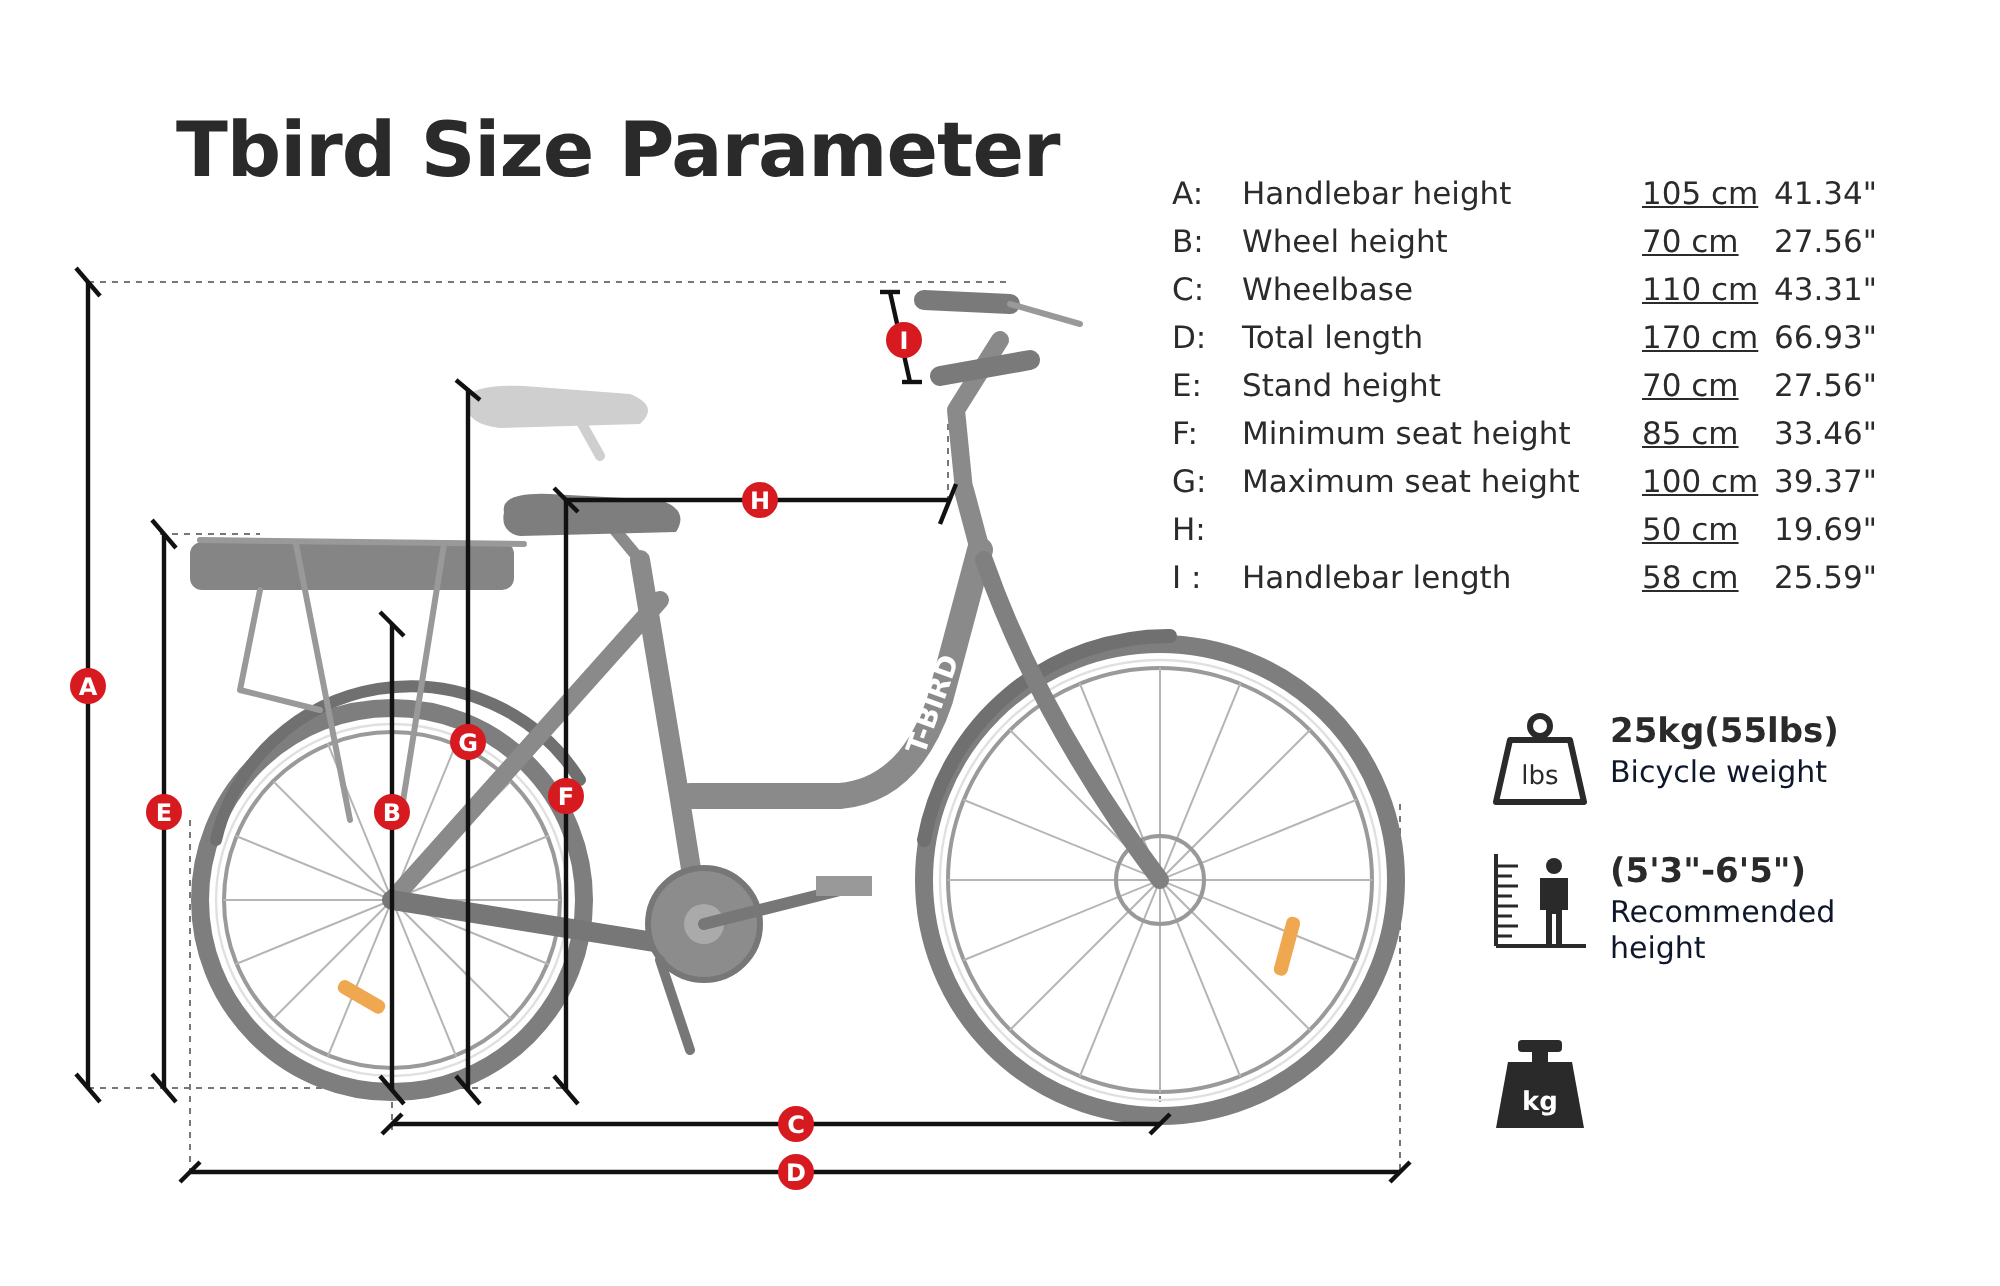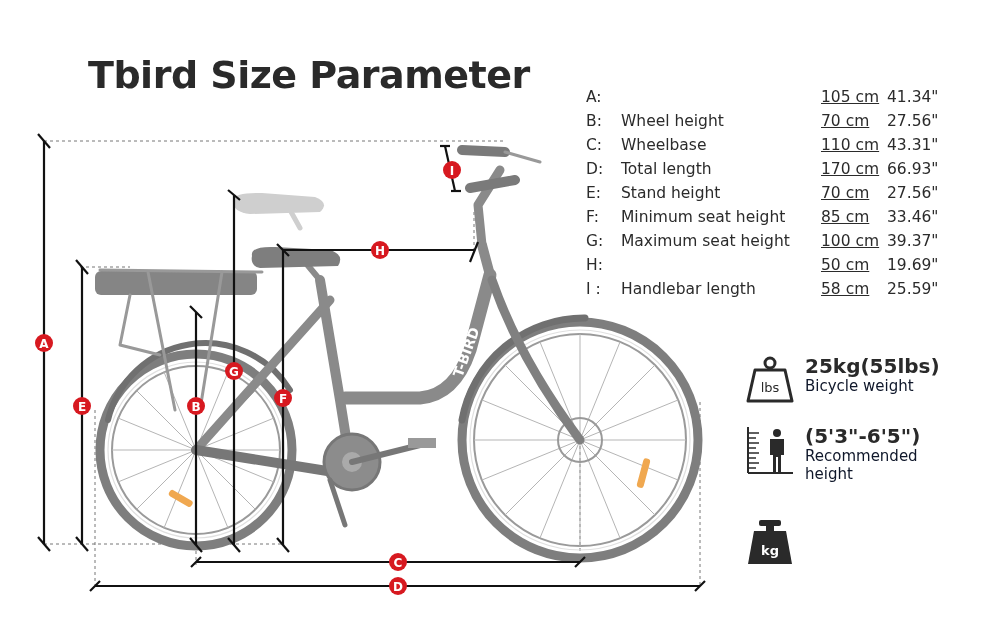--- a/index.html
+++ b/index.html
@@ -10,21 +10,21 @@
   .specs { position: absolute; left: 586px; top: 86px; width: 380px; }
   .spec-row { position: relative; height: 24px; font-size: 15.5px; line-height: 22px; color: #2b2b2b; }
   .spec-row span { position: absolute; top: 0; white-space: nowrap; }
   .spec-key { left: 0; }
   .spec-label { left: 35px; }
   .spec-cm { left: 235px; text-decoration: underline; }
   .spec-in { left: 301px; }
   .info { position: absolute; left: 745px; width: 240px; }
   .info-icon { position: absolute; left: 0; top: 0; }
   .info-text { position: absolute; left: 60px; top: 0; }
-  .info-value { font-size: 20px; font-weight: bold; color: #2a2a2a; line-height: 22px; white-space: nowrap; }
+  .info-value { font-size: 17px; font-weight: bold; color: #2a2a2a; line-height: 22px; white-space: nowrap; }
   .info-caption { font-size: 15px; color: #0f172a; line-height: 18px; width: 130px; }
   svg.diagram { position: absolute; left: 0; top: 0; }
   .lbl { font-family: "DejaVu Sans", "Liberation Sans", sans-serif; font-weight: bold; font-size: 12px; fill: #ffffff; }
 </style>
 </head>
 <body>
 
 <h1 class="title">Tbird Size Parameter</h1>
 
 <svg class="diagram" width="1000" height="643" viewBox="0 0 1000 643">
@@ -189,20 +189,21 @@
     <g>
         <circle cx="398" cy="586" r="9" fill="#d71920"></circle>
         <text class="lbl" x="398" y="590.5" text-anchor="middle">D</text>
       </g>
   </g>
 </svg>
 
 <div class="specs">
   <div class="spec-row">
     <span class="spec-key">A:</span>
+    <span class="spec-label">Handlebar height</span>
     <span class="spec-cm">105 cm</span>
     <span class="spec-in">41.34"</span>
   </div>
   <div class="spec-row">
     <span class="spec-key">B:</span>
     <span class="spec-label">Wheel height</span>
     <span class="spec-cm">70 cm</span>
     <span class="spec-in">27.56"</span>
   </div>
   <div class="spec-row">

